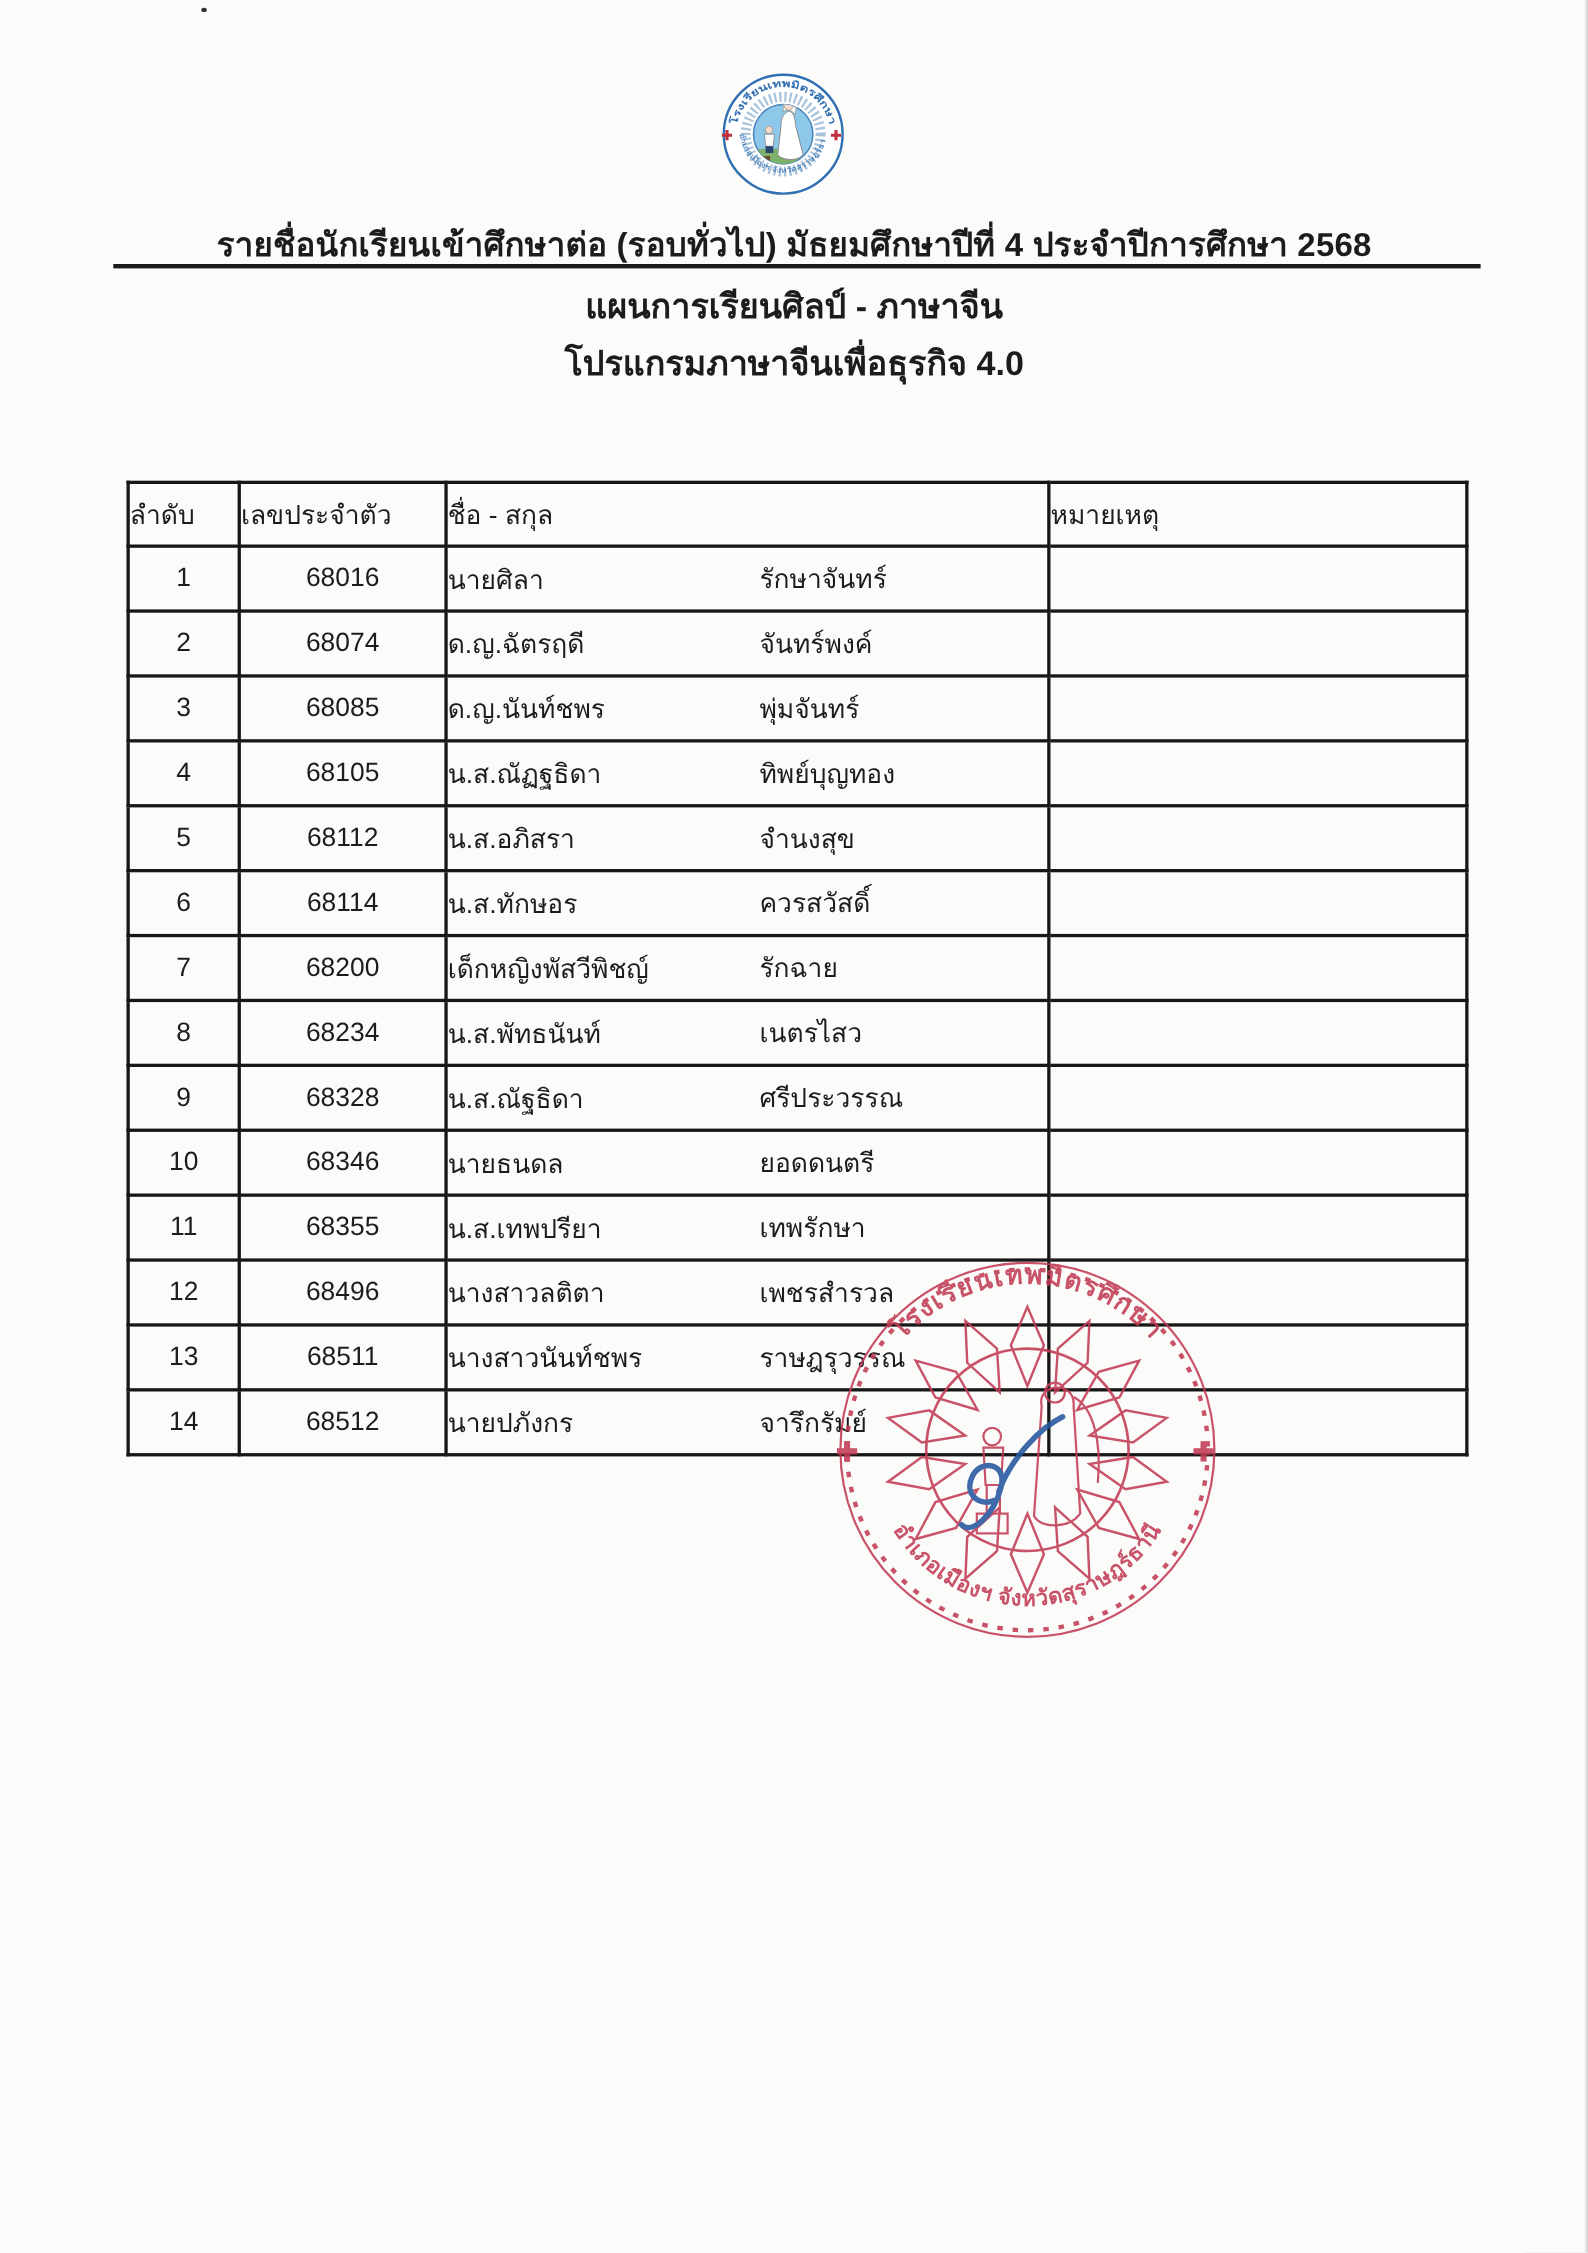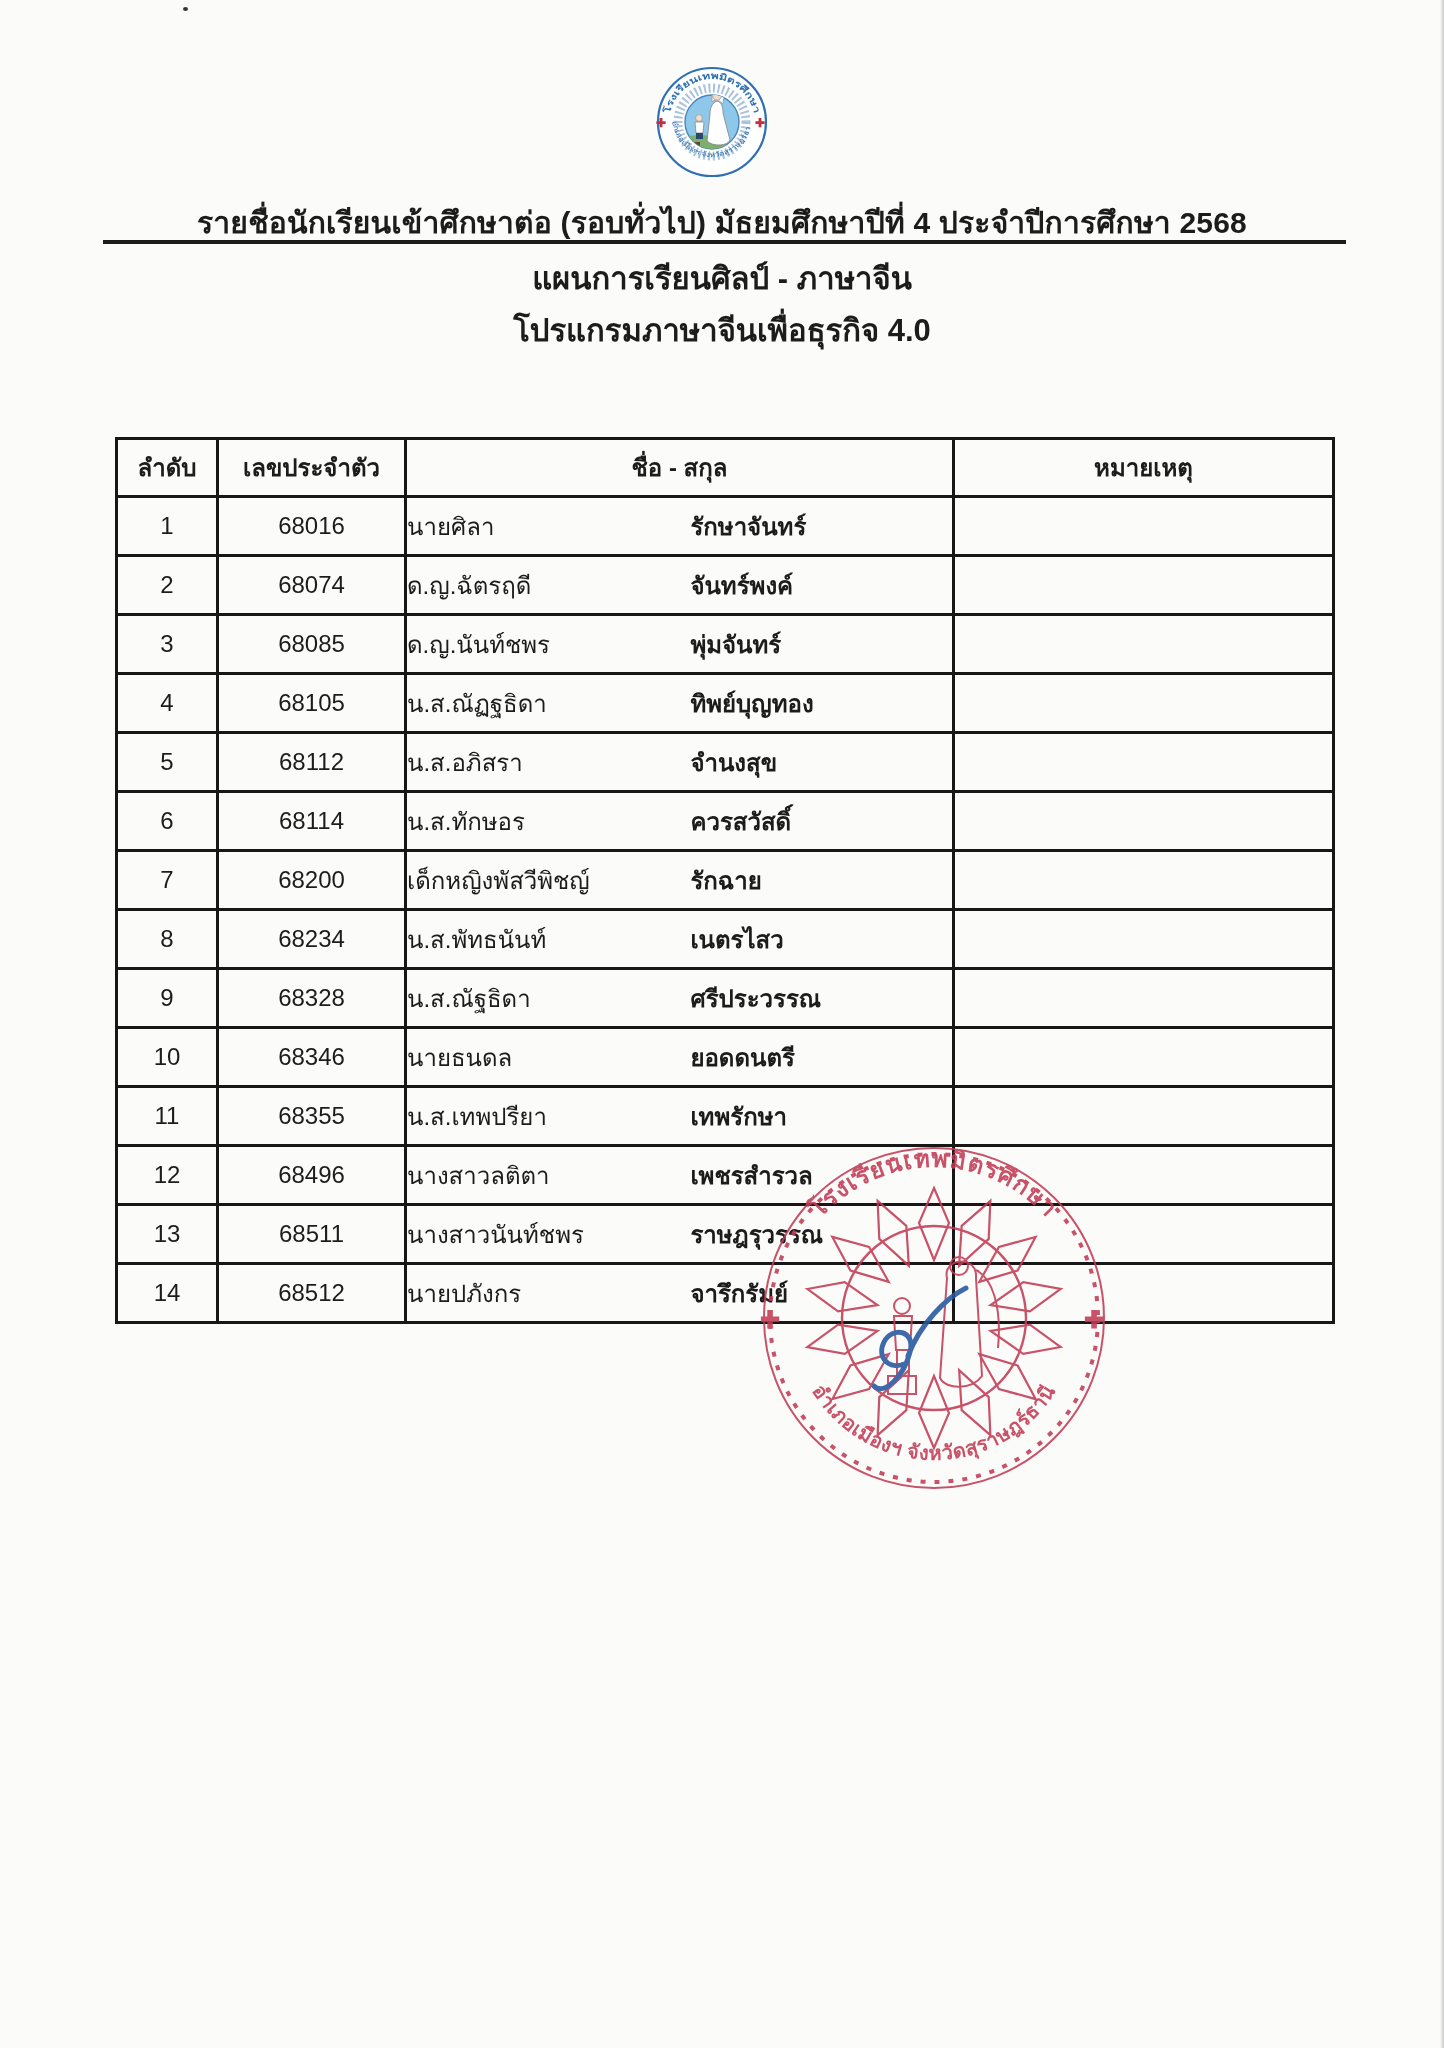--- a/index.html
+++ b/index.html
@@ -33,25 +33,25 @@
   }
 
   table.students{
     position:absolute; top:437px; left:115px; width:1217px;
     border-collapse:collapse; table-layout:fixed;
   }
   table.students th, table.students td{
     border:3px solid #171717; font-size:24px; color:#1c1c1c;
     overflow:hidden; white-space:nowrap; padding:0;
   }
-  table.students th{height:55px; font-weight:700; text-align:center;}
+  table.students th{height:55px; font-weight:400; text-align:left;}
   table.students td{height:56px;}
   td.c-no, td.c-id{text-align:center;}
   td.c-name{position:relative; padding-left:12px; text-align:left;}
-  td.c-name .last{position:absolute; left:52%; top:50%; transform:translateY(-50%);font-weight:bold;}
+  td.c-name .last{position:absolute; left:52%; top:50%; transform:translateY(-50%);}
 
   .stamp-svg{position:absolute; left:754px; top:1138px; width:360px; height:360px; opacity:0.88;}
   .stamp-svg text{font-family:"Liberation Sans", sans-serif;}
 </style>
 </head>
 <body>
 
 <div class="page">
 
   <div class="speck" style="left:183px;top:7px;width:5px;height:4px;"></div>

